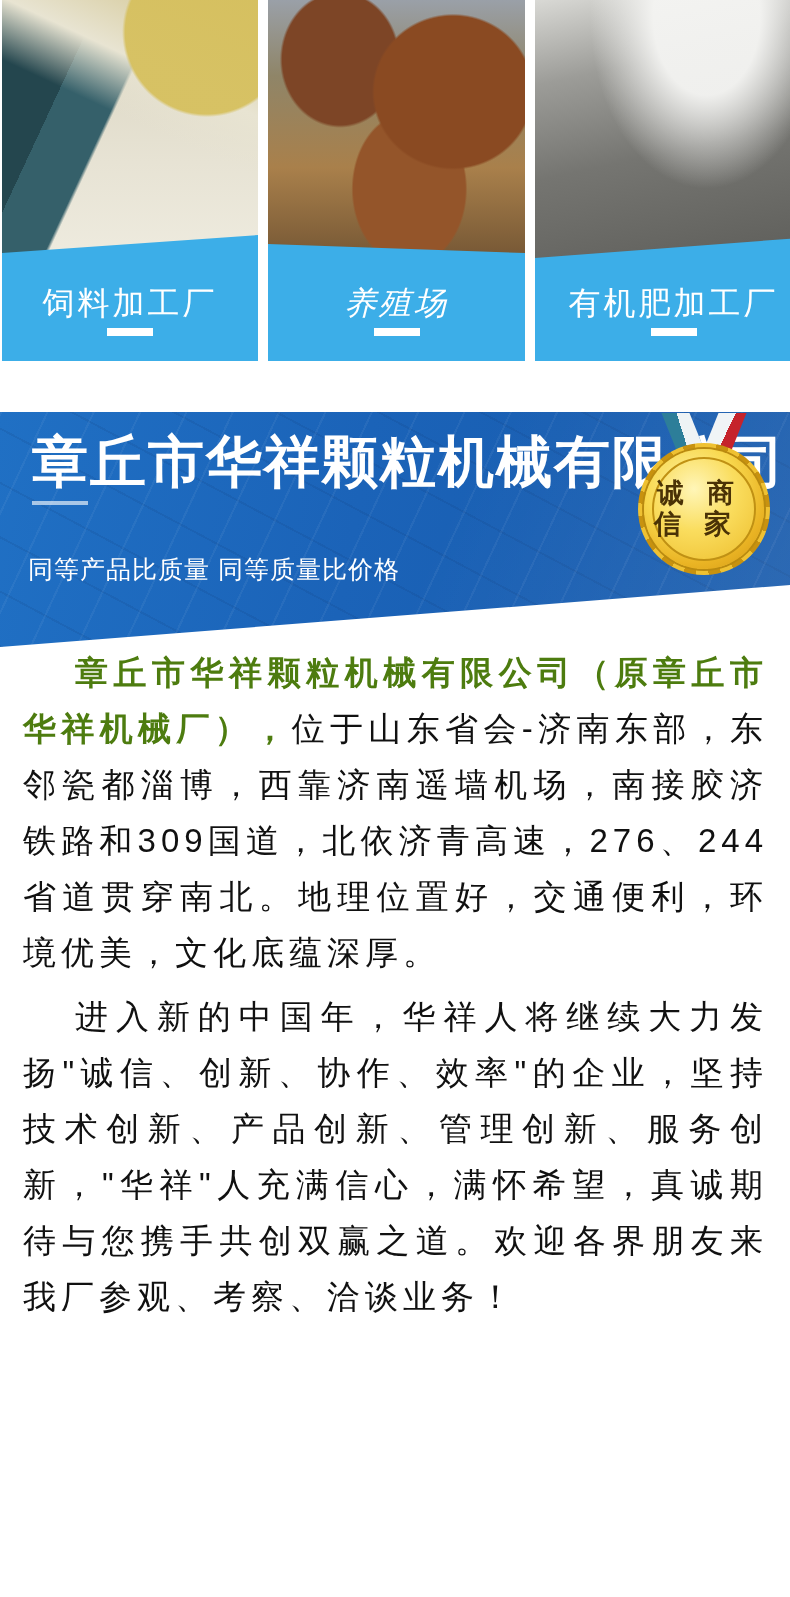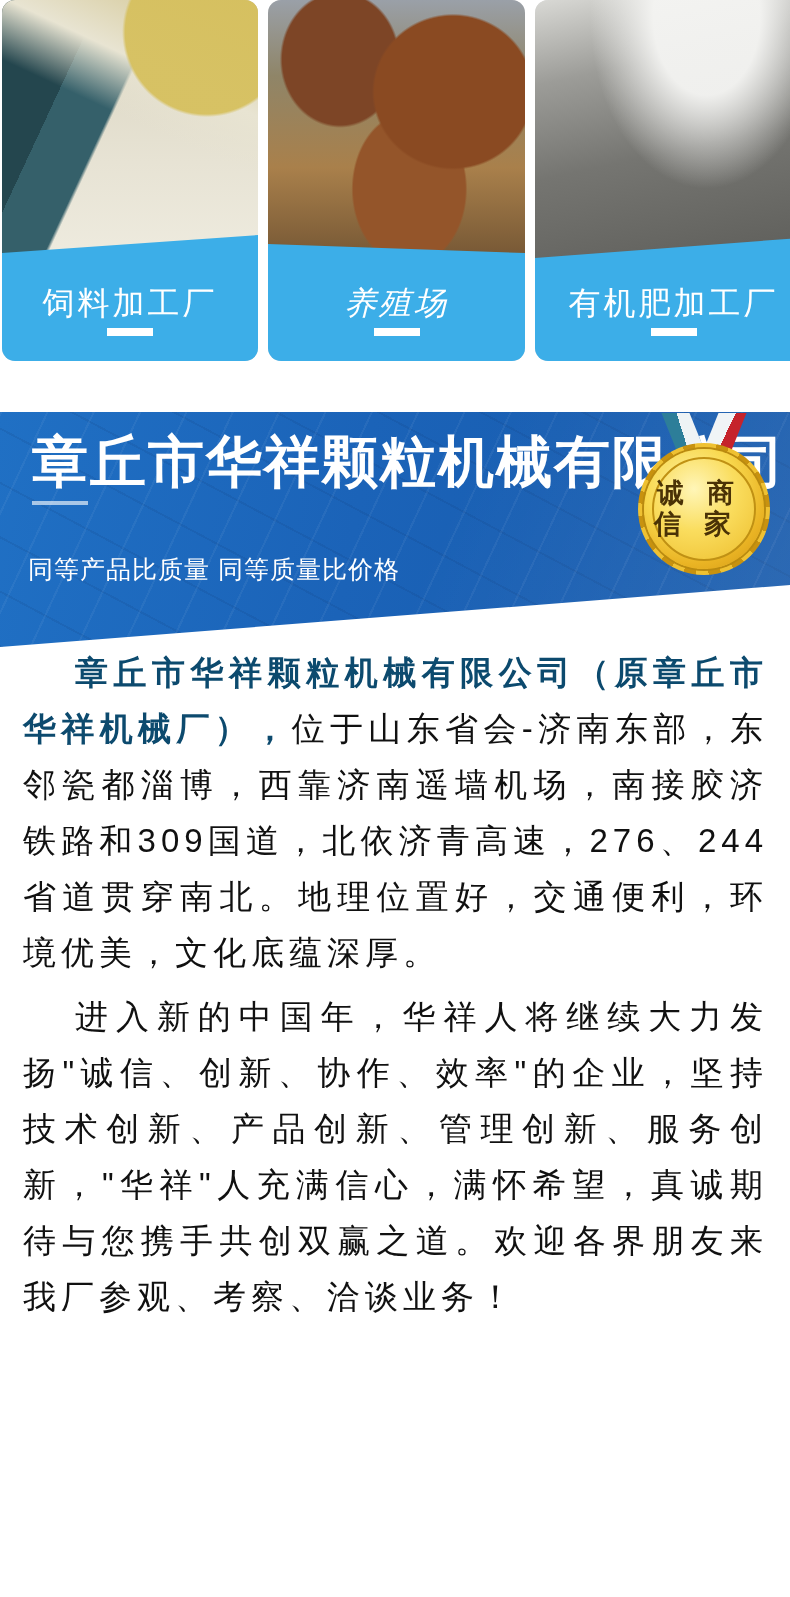--- a/index.html
+++ b/index.html
@@ -1,21 +1,21 @@
 <!DOCTYPE html>
 <html><head>
 <meta charset="utf-8">
 <style>
   html,body{margin:0;padding:0;background:#fff;}
   .page{position:relative;width:790px;height:1597px;overflow:hidden;background:#fff;
         font-family:"Liberation Sans",sans-serif;}
 
   
   .cards{position:absolute;top:0;left:0;width:790px;height:361px;}
-  .card{position:absolute;top:0;height:361px;overflow:hidden;background:#ddd;border-radius:13px;}
+  .card{position:absolute;top:0;height:361px;overflow:hidden;background:#ddd;}
   .card:nth-child(1){left:2px;width:256px;}
   .card:nth-child(2){left:268px;width:257px;font-style:italic;}
   .card:nth-child(3){left:535px;width:277px;}
   .photo{position:absolute;left:0;top:0;right:0;height:270px;}
   .photo-feed{background:
       radial-gradient(circle at 80% 12%, rgba(214,192,94,.95) 0 26%, rgba(214,192,94,0) 27%),
       linear-gradient(205deg, #cfc085 0%, #e8e4d2 30%, rgba(232,228,210,0) 46%),
       linear-gradient(115deg, #24464e 0 26%, #35606a 26% 42%, rgba(53,96,106,0) 43%),
       linear-gradient(180deg,#d8d2bd 0%,#e7e3d4 60%,#efece0 100%);}
   .photo-farm{background:
@@ -69,21 +69,21 @@
       background:radial-gradient(circle at 40% 30%,#fff6b8 0%,#fadd5e 45%,#edbd2c 100%);
       display:flex;flex-direction:row;align-items:center;justify-content:center;}
   .medal-inner div{font-size:27px;line-height:31px;font-weight:bold;color:#4a3206;
       letter-spacing:3px;text-indent:3px;}
 
   
   .article{position:absolute;top:645px;left:23px;width:745px;}
   .article p{margin:0;font-size:33px;line-height:56px;letter-spacing:5px;
       text-align:justify;text-indent:52px;color:#111;}
   .article p + p{margin-top:8px;}
-  .red{color:#0c4a6e;font-weight:bold;}
+  .red{color:#4d7c0f;font-weight:bold;}
 </style>
 </head>
 <body>
 
 <div class="page">
 
   <section class="cards">
     <div class="card">
       <div class="photo photo-feed"></div>
       <div class="label"></div>

